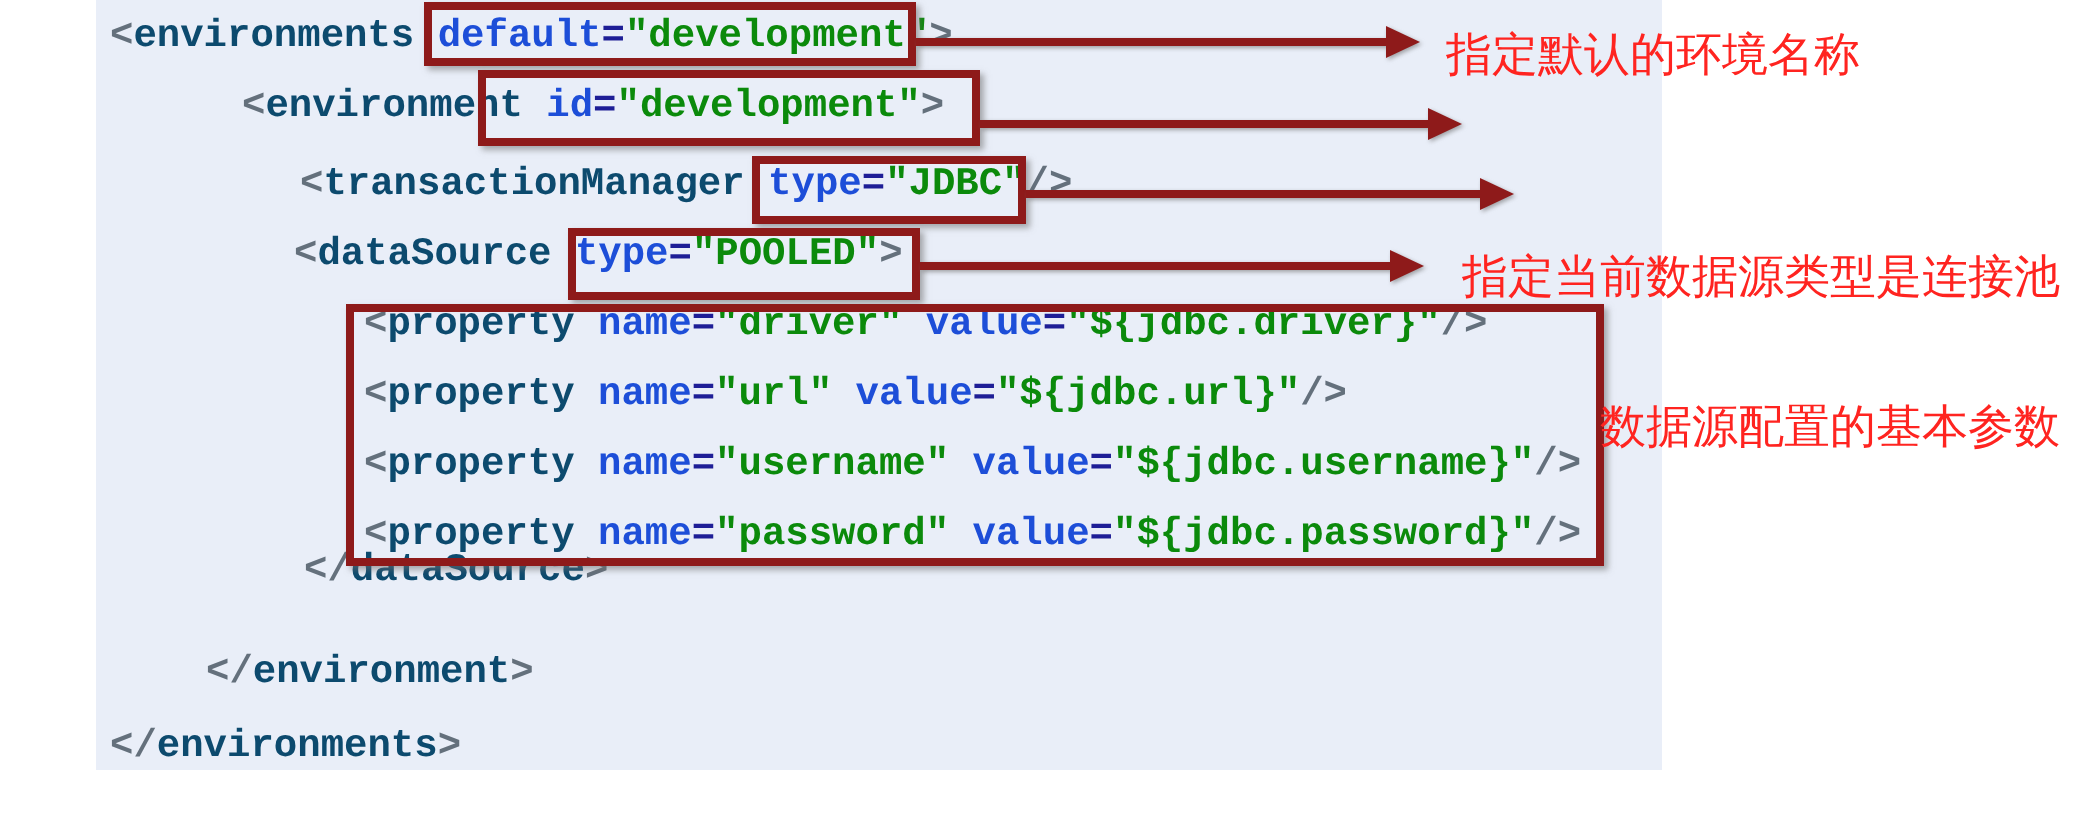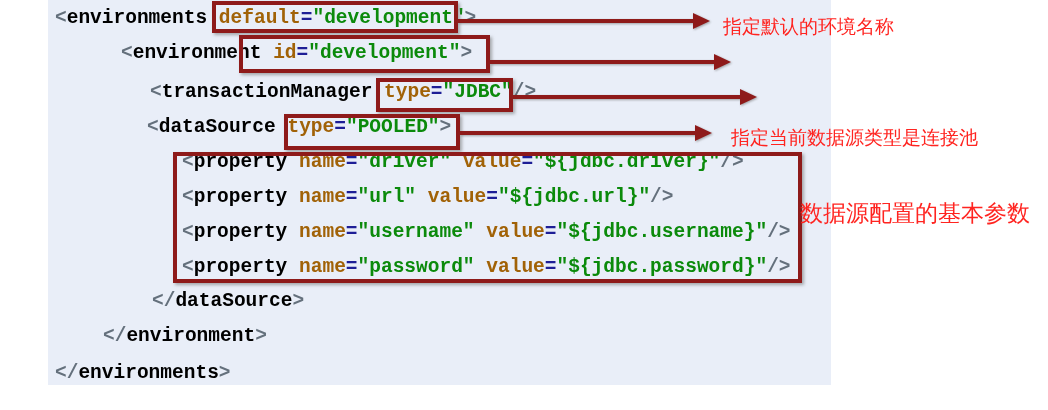--- a/index.html
+++ b/index.html
@@ -4,35 +4,35 @@
 <style>
   html,body{margin:0;padding:0;background:#ffffff;}
   .stage{position:relative;width:1048px;height:410px;overflow:hidden;
          font-family:"Liberation Sans",sans-serif;}
   .panel{position:absolute;left:48px;top:0;width:783px;height:385px;
          background:#e9eef8;}
   
   .code-line{position:absolute;height:26px;line-height:26px;white-space:pre;
              font-family:"Liberation Mono","DejaVu Sans Mono",monospace;
              font-weight:bold;font-size:19.5px;}
-  .tk-tag{color:#000000;}
+  .tk-tag{color:#0c4a6e;}
   .tk-eq{color:#1e1e96;}
-  .tk-attr{color:#a16207;}
+  .tk-attr{color:#1d4ed8;}
   .tk-val{color:#0b8a0b;}
   .tk-br{color:#64707c;}
   .tk-pl{color:#1e1e96;}
   .l0{left:55px;top:5px}
   .l1{left:121px;top:40px}
   .l2{left:150px;top:79px}
   .l3{left:147px;top:114px}
   .l4{left:182px;top:149px}
   .l5{left:182px;top:184px}
   .l6{left:182px;top:219px}
   .l7{left:182px;top:254px}
-  .l8{left:152px;top:288px}
+  .l8{left:152px;top:272px}
   .l9{left:103px;top:323px}
   .l10{left:55px;top:360px}
   
   .hbox{position:absolute;border:4px solid #8e1a1a;box-sizing:border-box;
         box-shadow:2px 2px 3px rgba(110,110,110,.55);}
   .b1{left:212px;top:1px;width:246px;height:32px}
   .b2{left:239px;top:35px;width:251px;height:38px}
   .b3{left:376px;top:78px;width:137px;height:34px}
   .b4{left:284px;top:114px;width:176px;height:36px}
   .b5{left:173px;top:152px;width:629px;height:131px}
@@ -40,21 +40,21 @@
   .arrow{position:absolute;height:16px;filter:drop-shadow(1px 1px 1px rgba(110,110,110,.6));}
   .arrow-line{position:absolute;left:0;right:14px;top:6px;height:4px;background:#8e1a1a;}
   .arrow-head{position:absolute;right:0;top:0;width:0;height:0;
               border-left:17px solid #8e1a1a;
               border-top:8px solid transparent;border-bottom:8px solid transparent;}
   .a1{left:458px;top:13px;width:252px}
   .a2{left:490px;top:54px;width:241px}
   .a3{left:513px;top:89px;width:244px}
   .a4{left:460px;top:125px;width:252px}
   
-  .annotation{position:absolute;color:#ff2420;font-size:19px;height:24px;
+  .annotation{position:absolute;color:#ff2420;font-size:23px;height:24px;
               line-height:24px;white-space:nowrap;}
   .an1{left:723px;top:15px}
   .an2{left:756px;top:54px}
   .an3{left:772px;top:90px}
   .an4{left:731px;top:126px}
   .an5{left:800px;top:199px;font-size:23px;height:28px;line-height:28px}
 </style>
 </head>
 <body>
 

